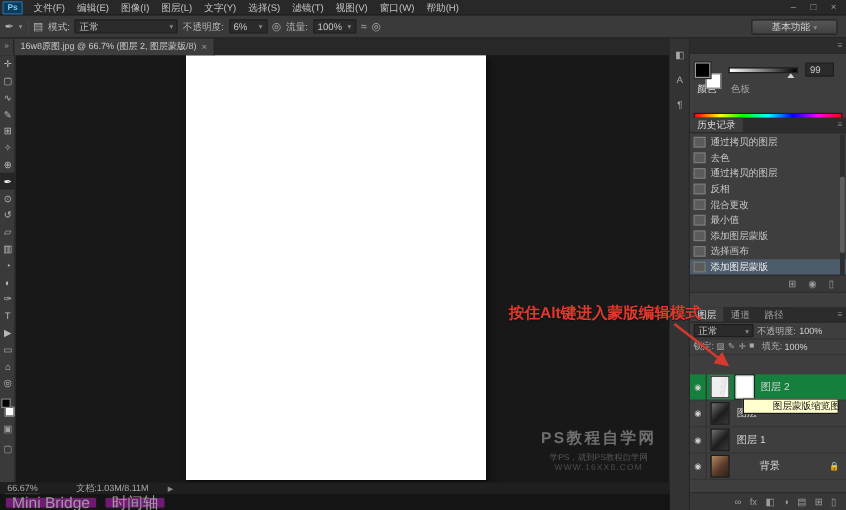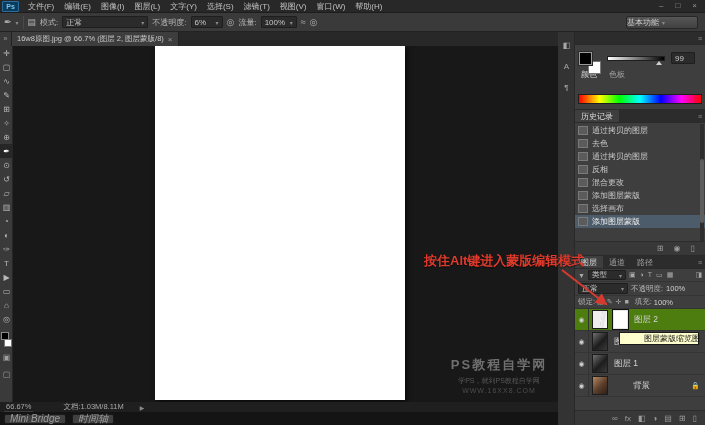--- a/index.html
+++ b/index.html
@@ -15,21 +15,21 @@
   .menu-item { font-size:8px; color:#c2c2c2; padding:0 5px; line-height:13px; white-space:nowrap;}
   #win-controls { margin-left:auto; display:flex; gap:12px; padding-right:8px;}
   #win-controls span { font-size:8px; color:#9a9a9a; line-height:12px;}
   
   #optionsbar { position:absolute; left:0; top:13px; width:705px; height:19px; background:#3a3a3a; border-bottom:1px solid #232323; display:flex; align-items:center; gap:4px; padding-left:4px; z-index:5;}
   .ob-icon { color:#b0b0b0; font-size:9px; line-height:12px; }
   .ob-sep { width:1px; height:13px; background:#2b2b2b; border-right:1px solid #4a4a4a;}
   .ob-label { font-size:8px; color:#b5b5b5; white-space:nowrap;}
   .bar-field { background:#2b2b2b; border:1px solid #1e1e1e; color:#c8c8c8; font-size:8px; display:inline-flex; align-items:center; gap:3px; padding:0 3px; height:12px; border-radius:1px;}
   .dd-arrow { color:#8a8a8a; font-size:6px; }
-  #workspace-btn { position:absolute; right:7px; top:3px; width:72px; height:13px; background:linear-gradient(#565656,#414141); border:1px solid #262626; border-radius:2px; font-size:8px; color:#cfcfcf; display:flex; align-items:center; gap:3px;}
+  #workspace-btn { position:absolute; right:7px; top:3px; width:72px; height:13px; background:linear-gradient(#565656,#414141); border:1px solid #262626; border-radius:2px; font-size:8px; color:#cfcfcf; display:flex; align-items:center; justify-content:center; gap:3px;}
   
   #tabrow { position:absolute; left:0; top:32px; width:558px; height:14px; background:#282828; display:flex; z-index:4;}
   #toolbar-collapse { width:12px; height:14px; background:#3a3a3a; color:#9a9a9a; font-size:7px; text-align:center; line-height:13px; border-right:1px solid #222;}
   #doc-tab { height:14px; background:#3d3d3d; border-right:1px solid #222; display:flex; align-items:center; gap:4px; padding:0 5px;}
   #doc-tab .title { font-size:7.5px; color:#c9c9c9; white-space:nowrap;}
   #doc-tab .close { font-size:8px; color:#9a9a9a;}
   
   #toolbar { position:absolute; left:0; top:46px; width:13px; height:356px; background:#3a3a3a; border-right:1px solid #262626; z-index:4;}
   .tool-cell { width:13px; height:14px; display:flex; align-items:center; justify-content:center; font-size:8px; color:#b8b8b8;}
   .tool-cell.selected { background:#262626; color:#fff;}
@@ -59,60 +59,60 @@
   #color-panel { position:absolute; left:0; top:0; width:130px; height:78px; border-bottom:1px solid #2a2a2a;}
   #cp-swatches { position:absolute; left:4px; top:20px; width:22px; height:22px;}
   #cp-bg { position:absolute; right:0; bottom:0; width:13px; height:13px; background:#fff; border:1px solid #777;}
   #cp-fg { position:absolute; left:0; top:0; width:13px; height:13px; background:#000; border:1px solid #999; box-shadow:0 0 0 1px #2a2a2a;}
   #cp-slider { position:absolute; left:32px; top:24px; width:58px; height:5px; background:linear-gradient(to right,#ffffff,#000000); border:1px solid #1e1e1e;}
   #cp-handle { position:absolute; left:85%; top:4px; width:0; height:0; border-left:3px solid transparent; border-right:3px solid transparent; border-bottom:4px solid #cfcfcf;}
   #cp-value { position:absolute; left:96px; top:20px; width:24px; height:12px;}
   #cp-spectrum { position:absolute; left:3px; top:62px; right:3px; height:10px; border:1px solid #1e1e1e;
     background:linear-gradient(to right,#ff0000,#ffff00 17%,#00ff00 33%,#00ffff 50%,#0000ff 67%,#ff00ff 84%,#ff0000);}
   
-  #history-panel { position:absolute; left:0; top:78px; width:130px; height:146px; border-bottom:1px solid #2a2a2a;}
+  #history-panel { position:absolute; left:0; top:66px; width:130px; height:146px; border-bottom:1px solid #2a2a2a;}
   #history-items { position:absolute; left:0; top:14px; width:130px;}
   .hist-row { height:13px; display:flex; align-items:center; gap:4px; padding-left:3px;}
   .hist-row.selected { background:#4d5c6a;}
   .hist-icon { width:10px; height:9px; background:#5b5b5b; border:1px solid #7a7a7a; flex:none;}
   .hist-label { font-size:8px; color:#c9c9c9; white-space:nowrap; overflow:hidden;}
   .hist-row.selected .hist-label { color:#efefef;}
   #history-scroll { position:absolute; right:1px; top:14px; width:4px; height:117px; background:#2e2e2e;}
   #history-scroll .thumb { position:absolute; top:30%; left:0; width:4px; height:55%; background:#5d5d5d; border-radius:2px;}
   #history-bottom { position:absolute; left:0; bottom:0; width:130px; height:14px; background:#383838; border-top:1px solid #2c2c2c; display:flex; justify-content:flex-end; gap:10px; padding-right:10px; align-items:center;}
   #history-bottom span { color:#9b9b9b; font-size:8px;}
   
   #layers-panel { position:absolute; left:0; top:224px; width:130px; height:169px;}
   #filter-row { height:13px; display:flex; align-items:center; gap:3px; padding:0 3px; border-bottom:1px solid #343434;}
   #filter-kind { width:38px; height:10px;}
   .mini-icon { font-size:7px; color:#a8a8a8;}
   #blend-row { height:14px; display:flex; align-items:center; gap:3px; padding:0 3px; border-bottom:1px solid #343434;}
   #blend-field { width:50px; height:11px;}
   #lock-row { height:13px; display:flex; align-items:center; gap:2px; padding:0 3px; border-bottom:1px solid #343434; font-size:7.5px; color:#b0b0b0;}
   .layer-row { height:22px; display:flex; align-items:center; border-bottom:1px solid #353535; position:relative;}
-  .layer-row.selected { background:#4d7c0f;}
+  .layer-row.selected { background:#15803d;margin-top:16px;}
   .eye-cell { width:14px; height:22px; border-right:1px solid #333; display:flex; align-items:center; justify-content:center; color:#cfcfcf; font-size:7px; flex:none;}
   .layer-thumb { width:16px; height:19px; margin-left:3px; border:1px solid #1c1c1c; flex:none;}
   .thumb-light { background:#efefef linear-gradient(100deg,#efefef 55%,#d9d9d9 57%,#efefef 60%,#e2e2e2 75%,#f4f4f4 80%);}
   .thumb-bw { background:linear-gradient(135deg,#707070 0%,#1d1d1d 55%,#3a3a3a 100%);}
   .thumb-color { background:linear-gradient(135deg,#b48862 0%,#5a3c2a 55%,#2c201a 100%);}
   .mask-thumb { width:15px; height:19px; margin-left:5px; background:#ffffff; border:1px solid #e6e6e6; box-shadow:0 0 0 1px #111; flex:none;}
   .layer-name { font-size:8.5px; color:#d6d6d6; margin-left:6px; white-space:nowrap;}
   .layer-name.italic { margin-left:25px;}
   .layer-lock { margin-left:auto; margin-right:5px; color:#c0c0c0; font-size:7px;}
   #mask-tooltip { position:absolute; left:44px; top:76px; width:80px; height:13px; background:#ffffcd; border:1px solid #1a1a1a; color:#111; font-size:8px; line-height:11px; text-align:center; z-index:25; white-space:nowrap;padding-left:24px;}
   #layers-bottom { position:absolute; left:0; bottom:0; width:130px; height:15px; background:#383838; border-top:1px solid #2c2c2c; display:flex; align-items:center; justify-content:flex-end; gap:7px; padding-right:8px;}
   #layers-bottom span { color:#9b9b9b; font-size:8px;}
   
   #statusbar { position:absolute; left:0; top:402px; width:558px; height:10px; background:#1f1f1f; display:flex; align-items:center; gap:6px; font-size:7.5px; color:#a8a8a8; z-index:4;}
   #zoom-field { margin-left:4px; padding:0 2px; border-bottom:1px solid #3b3b3b;}
   #doc-info { margin-left:24px;text-align:right;}
   #status-arrow { margin-left:10px; color:#8a8a8a; font-size:6px;}
   #bottombar { position:absolute; left:0; top:412px; width:558px; height:13px; background:#141414; display:flex; align-items:center; gap:6px; padding-left:4px; z-index:4;}
-  .bb-btn { height:10px; background:#404040; border:1px solid #1a1a1a; border-radius:2px; color:#9c9c9c; font-size:10px; display:flex; align-items:center; padding:0 5px; white-space:nowrap;font-style:italic;}
+  .bb-btn { height:10px; background:#701a75; border:1px solid #1a1a1a; border-radius:2px; color:#9c9c9c; font-size:13px; display:flex; align-items:center; padding:0 5px; white-space:nowrap;}
 </style>
 </head>
 <body>
 
 <div id="app">
 
   <div id="menubar">
     <div id="ps-logo">Ps</div>
     <div style="display:flex;">
 
@@ -330,20 +330,24 @@
             <div class="hist-row">
               <span class="hist-icon"></span>
               <span class="hist-label">反相</span>
             </div>
 
             <div class="hist-row">
               <span class="hist-icon"></span>
               <span class="hist-label">混合更改</span>
             </div>
 
+            <div class="hist-row">
+              <span class="hist-icon"></span>
+              <span class="hist-label">最小值</span>
+            </div>
 
             <div class="hist-row">
               <span class="hist-icon"></span>
               <span class="hist-label">添加图层蒙版</span>
             </div>
 
             <div class="hist-row">
               <span class="hist-icon"></span>
               <span class="hist-label">选择画布</span>
             </div>
@@ -366,36 +370,20 @@
 
       <div id="layers-panel">
         <div class="phead">
           <span style="display:flex;">
 
           <span class="ptab active">图层</span>
               <span class="ptab">通道</span>
               <span class="ptab">路径</span>
             </span>
           <span class="pmenu">≡</span>
-        </div>
-        <div id="filter-row">
-          <span class="mini-icon">▼</span>
-          <span id="filter-kind" class="bar-field">
-            <span style="font-size:7.5px;">类型</span>
-            <span class="dd-arrow" style="margin-left:auto;">▾</span>
-          </span>
-          <span style="display:flex;gap:4px;">
-
-          <span class="mini-icon">▣</span>
-              <span class="mini-icon">◑</span>
-              <span class="mini-icon">T</span>
-              <span class="mini-icon">▭</span>
-              <span class="mini-icon">▦</span>
-            </span>
-          <span class="mini-icon" style="margin-left:auto;">◨</span>
         </div>
         <div id="blend-row">
           <span id="blend-field" class="bar-field">
             <span>正常</span>
             <span class="dd-arrow" style="margin-left:auto;">▾</span>
           </span>
           <span class="ob-label" style="font-size:7.5px;">不透明度:</span>
           <span class="ob-label" style="font-size:7.5px;color:#d0d0d0;">100%</span>
         </div>
         <div id="lock-row">

